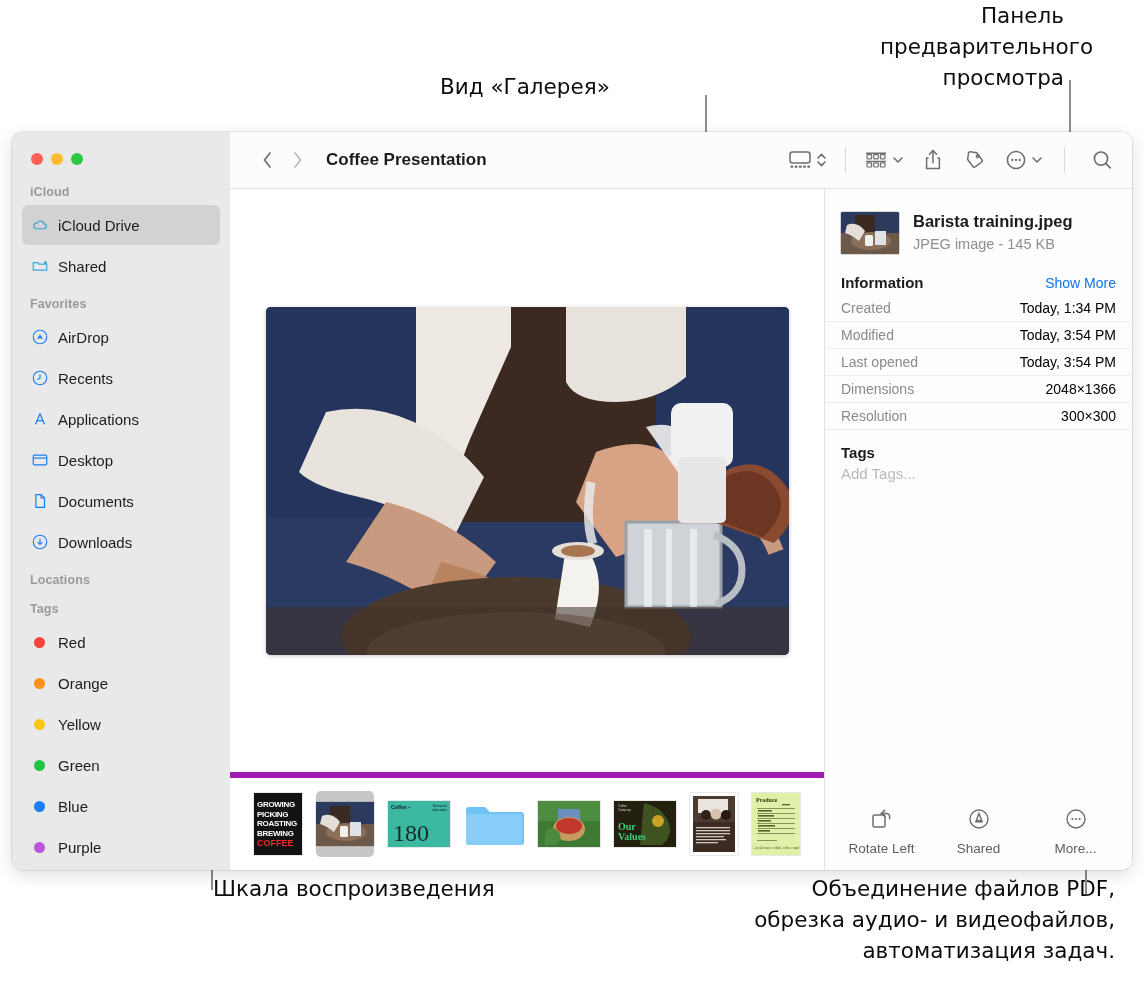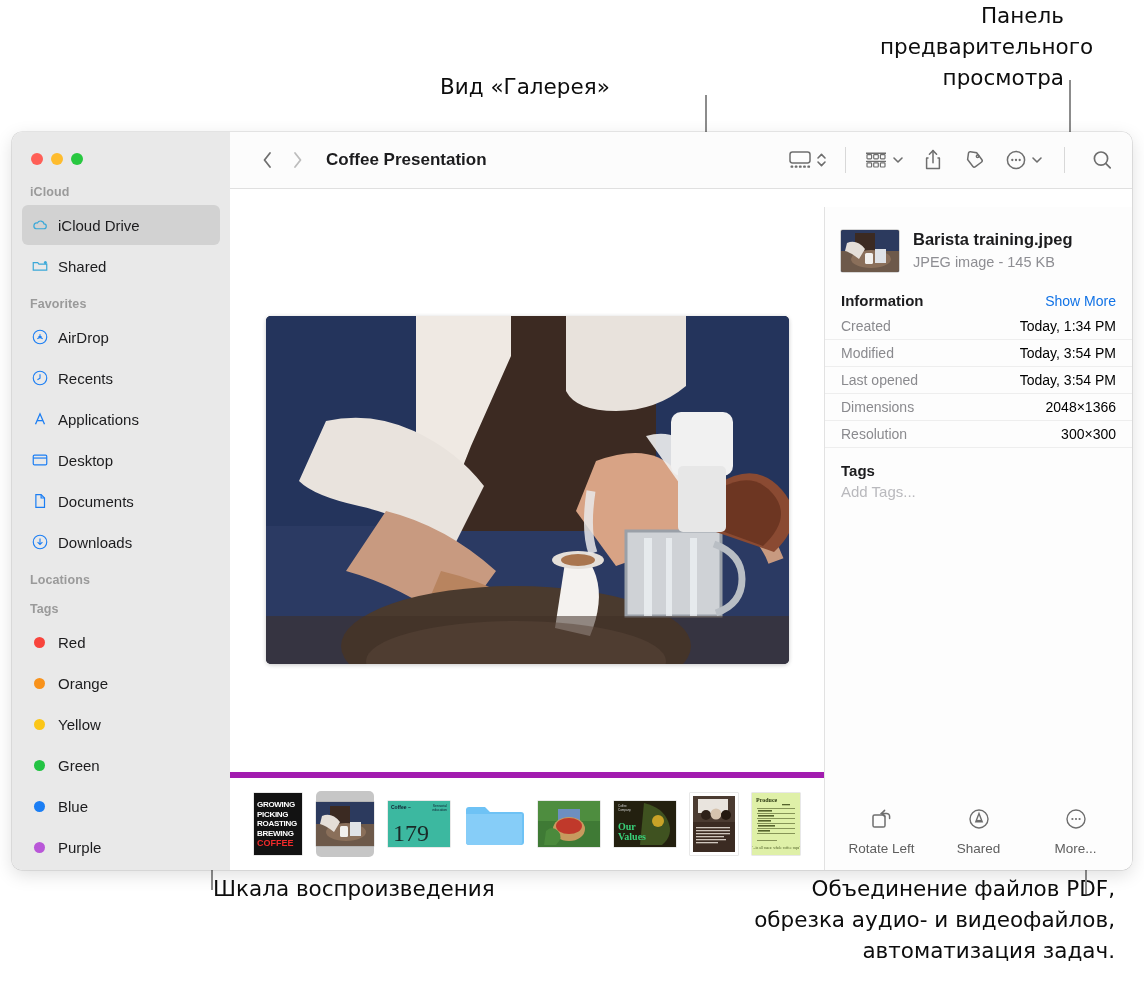--- a/index.html
+++ b/index.html
@@ -62,21 +62,21 @@
     display: flex; align-items: center; gap: 9px;
     height: 40px; margin: 1px 10px; padding-left: 8px;
     border-radius: 6px; font-size: 15px; color: #1c1c1e;
   }
   .sb-item.sel { background: #d2d2d2; }
   .sb-ico { width: 19px; height: 19px; flex: 0 0 19px; display: flex; align-items: center; justify-content: center; }
   .sb-ico svg { width: 18px; height: 18px; }
   .tag-dot { width: 11px; height: 11px; border-radius: 50%; margin: 0 4px; }
 
   
-  #main { flex: 1; display: flex; flex-direction: column; min-width: 0; gap: 18px; }
+  #main { flex: 1; display: flex; flex-direction: column; min-width: 0; }
 
   #toolbar {
     height: 57px; flex: 0 0 57px;
     background: #fcfcfc;
     border-bottom: 1px solid #e0e0e0;
     display: flex; align-items: center;
     padding: 0 16px 0 22px;
   }
   .nav-ch { width: 30px; color: #6f6f6f; display: flex; justify-content: center; }
   .nav-ch.dim { color: #bdbdbd; }
@@ -430,21 +430,21 @@
                     <rect x="34" y="20" width="11" height="14" fill="#dfe2e6"></rect>
                     <rect x="24" y="24" width="8" height="11" rx="1.5" fill="#f2f0ed"></rect>
                     <path d="M6 14q10-4 18 6l-6 10q-9-7-14-8z" fill="#e4ded8"></path>
                   </svg>
             </div>
           </div>
           <div class="thumb-wrap">
             <div class="thumb" style="width:62px;height:46px;background:#3cb8a0;position:relative;">
               <div style="position:absolute;left:3px;top:3px;font-size:5px;color:#123;font-weight:700;">Coffee –</div>
               <div style="position:absolute;right:3px;top:3px;font-size:3.4px;color:#123;text-align:right;line-height:4px;">Sensorial<br>education</div>
-              <div style="position:absolute;left:5px;bottom:0px;font-size:24px;color:#1a2a28;font-family:'Liberation Serif',serif;">179</div>
+              <div style="position:absolute;left:5px;bottom:0px;font-size:24px;color:#1a2a28;font-family:'Liberation Serif',serif;">180</div>
             </div>
           </div>
           <div class="thumb-wrap">
             <div style="width:60px;height:48px;">
               <svg width="60" height="48" viewBox="0 0 60 48">
                     <path d="M2 10a3 3 0 0 1 3-3h16l5 5h31a3 3 0 0 1 3 3v27a3 3 0 0 1-3 3H5a3 3 0 0 1-3-3z" fill="#6ec2f5"></path>
                     <path d="M2 14h56v28a3 3 0 0 1-3 3H5a3 3 0 0 1-3-3z" fill="#86cdf8"></path>
                   </svg>
             </div>
           </div>

